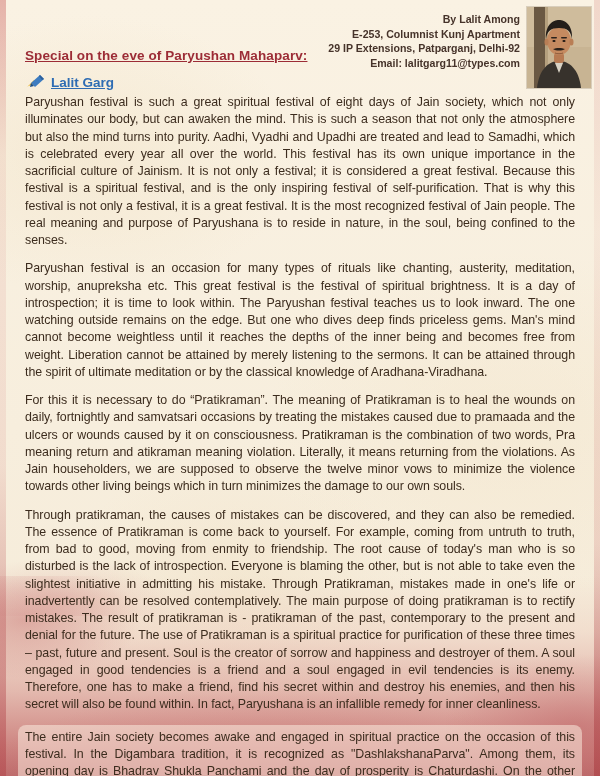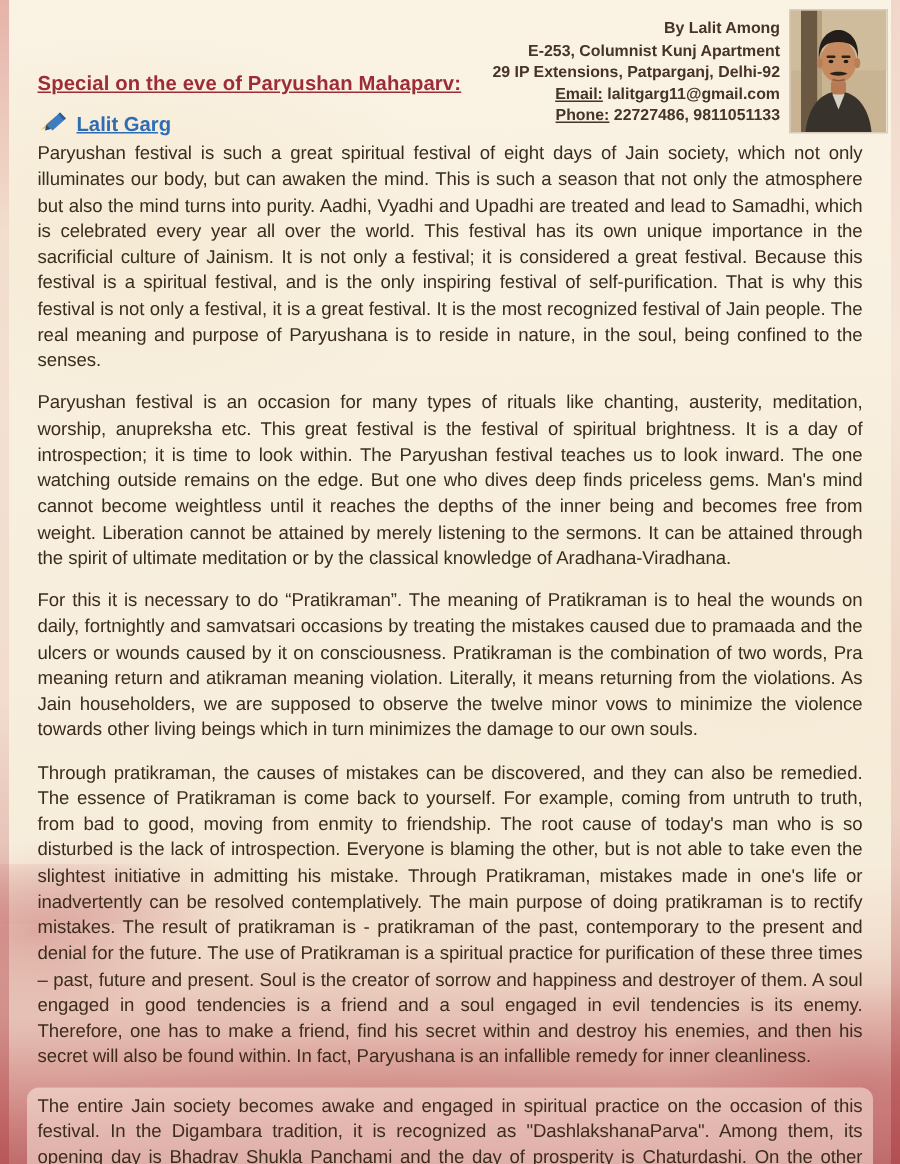--- a/index.html
+++ b/index.html
@@ -31,21 +31,21 @@
   .kicker{position:absolute;left:25px;top:28px;z-index:2;
     font-size:13.5px;font-weight:700;color:#9c2c36;text-decoration:underline;letter-spacing:.1px;margin-top:20px;}
   .title{position:absolute;left:25px;top:46px;z-index:2;
     font-size:19.5px;font-weight:600;color:#d84b4e;letter-spacing:.2px;}
   .byline-row{position:absolute;left:25px;top:74px;z-index:2;display:flex;align-items:center;gap:6px;}
   .byline-row .pen{width:20px;height:16px;display:block;}
   .author-link{font-size:13.5px;font-weight:700;color:#2e6cb3;text-decoration:underline;cursor:pointer;}
   
   .author-block{position:absolute;right:80px;top:12px;z-index:2;text-align:right;
     font-size:10.6px;font-weight:700;color:#46332a;line-height:14.6px;}
-  .author-block .u{text-decoration:underline;margin-left:10px;}
+  .author-block .u{margin-left:10px;}
   
   .photo{position:absolute;right:9px;top:7px;width:64px;height:81px;z-index:2;
     box-shadow:0 0 0 1px rgba(120,100,70,.25);}
   .photo svg{display:block;width:100%;height:100%;}
   
   .article{position:absolute;left:25px;right:25px;top:94px;z-index:2;
     font-size:12.4px;line-height:17.25px;color:#3c2c1e;text-align:justify;letter-spacing:-.05px;}
   .article p{margin:0 0 11px 0;}
   .article p.on-wash{background:rgba(253,244,230,.5);border-radius:8px;padding:4px 7px;margin:9px -7px 0 -7px;}
   
@@ -74,22 +74,21 @@
         <path d="M6 9 L9 12 L5 13 Z" fill="#1f4f86"></path>
       </svg>
     </span>
     <span class="author-link">Lalit Garg</span>
   </div>
 
   <div class="author-block">
     <div>By Lalit Among</div>
     <div>E-253, Columnist Kunj Apartment</div>
     <div>29 IP Extensions, Patparganj, Delhi-92</div>
-    <div><span class="u">Email:</span><span> lalitgarg11@gmail.com</span></div>
-    <div><span class="u">Phone:</span><span> 22727486, 9811051133</span></div>
+    <div><span class="u">Email:</span><span> lalitgarg11@types.com</span></div>
   </div>
 
   <div class="photo">
     <svg viewBox="0 0 64 81" preserveAspectRatio="none">
       <rect width="64" height="81" fill="#c8b493"></rect>
       <rect width="64" height="40" fill="#cfbc9c"></rect>
       <rect x="7" y="0" width="11" height="81" fill="#6a5843"></rect>
       <rect x="18" y="0" width="3" height="81" fill="#b5a07e"></rect>
 
       <path d="M10 81 C12 62 22 54 32 54 C42 54 52 62 54 81 Z" fill="#37322c"></path>

